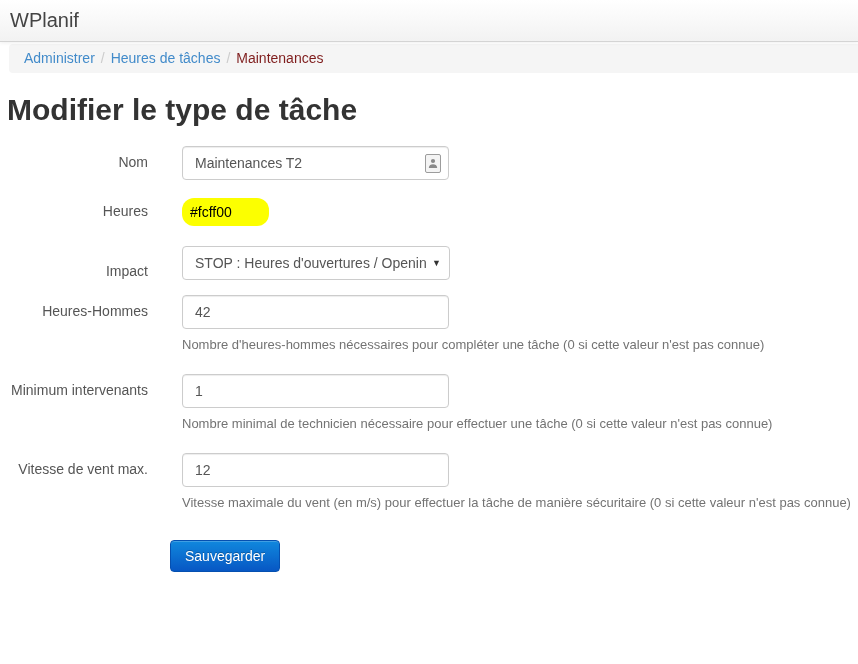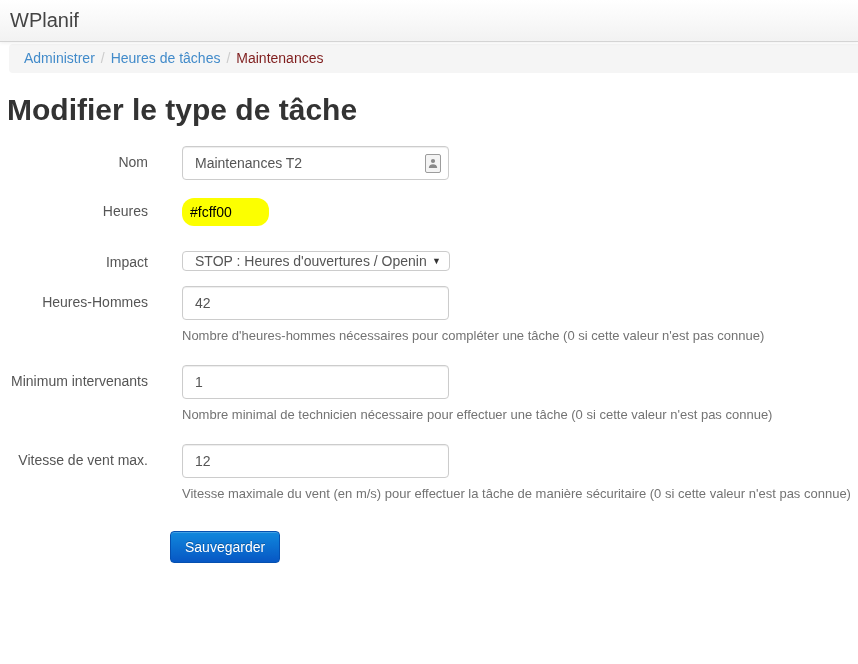--- a/index.html
+++ b/index.html
@@ -77,21 +77,21 @@
     position:absolute; left:243px; top:8px;
     width:14px; height:17px;
     border:1px solid #9c9c9c; border-radius:2px;
     background:#f4f4f4;
     display:flex; align-items:center; justify-content:center;
     cursor:pointer;
   }
 
   
   .select-box {
-    width:268px; height:20px; box-sizing:border-box;
+    width:268px; height:34px; box-sizing:border-box;
     border:1px solid #ccc; border-radius:4px;
     background:#fff; color:#555;
     display:flex; align-items:center;
     padding:0 8px 0 12px;
     cursor:pointer;
   }
   .select-text { flex:1; white-space:nowrap; overflow:hidden; }
   .caret-icon { font-size:9px; color:#333; margin-left:6px; flex:0 0 auto; }
 
   .help-block {

